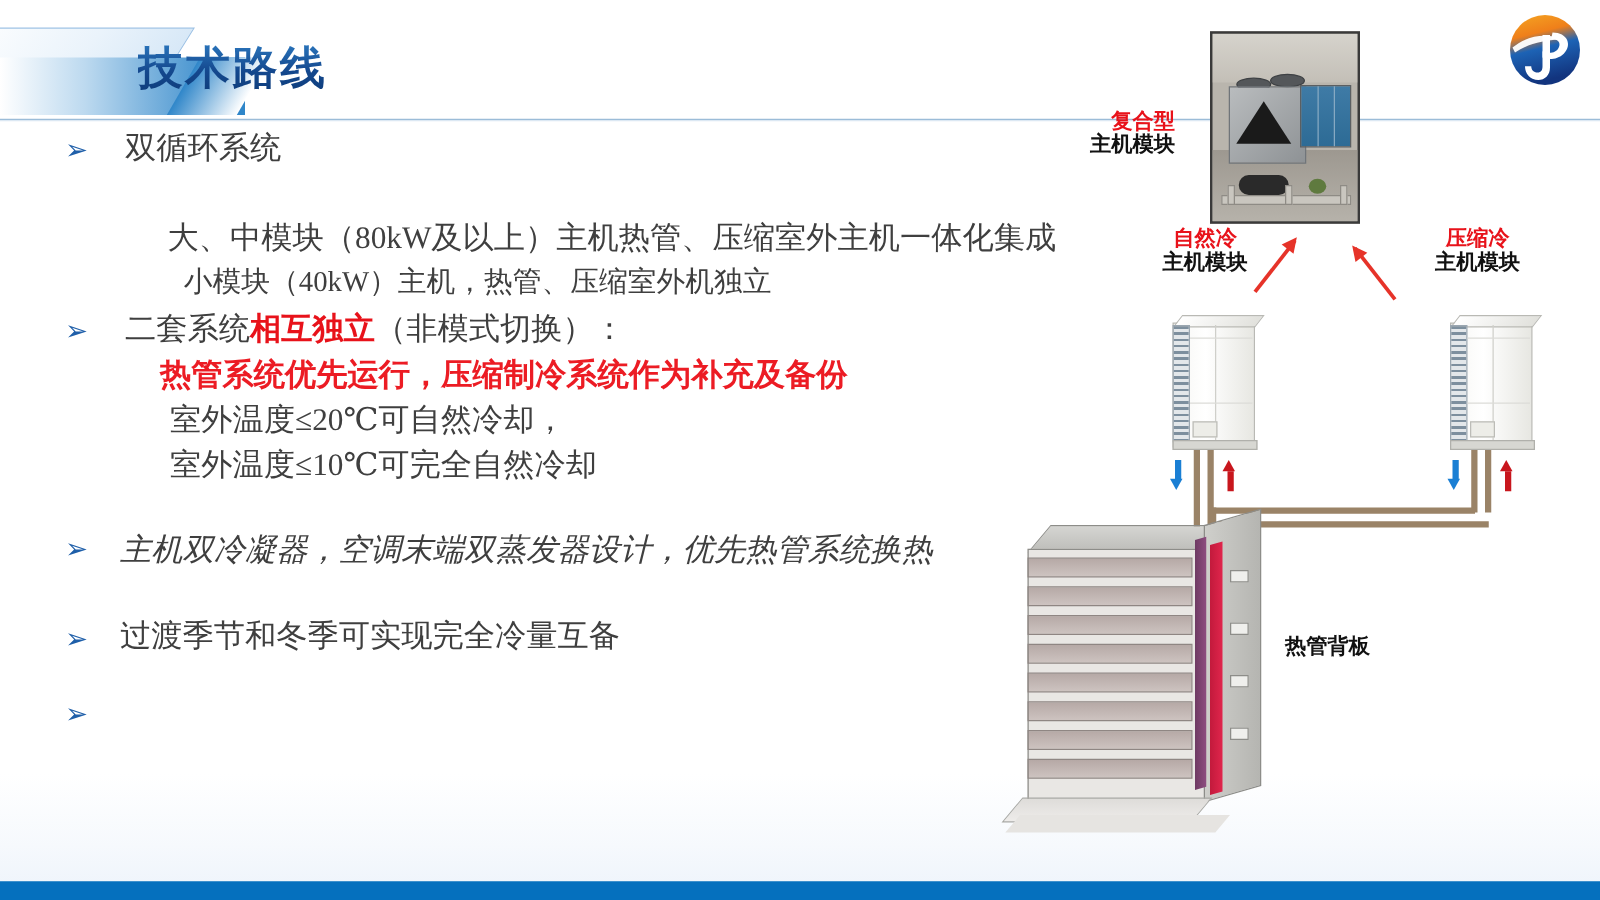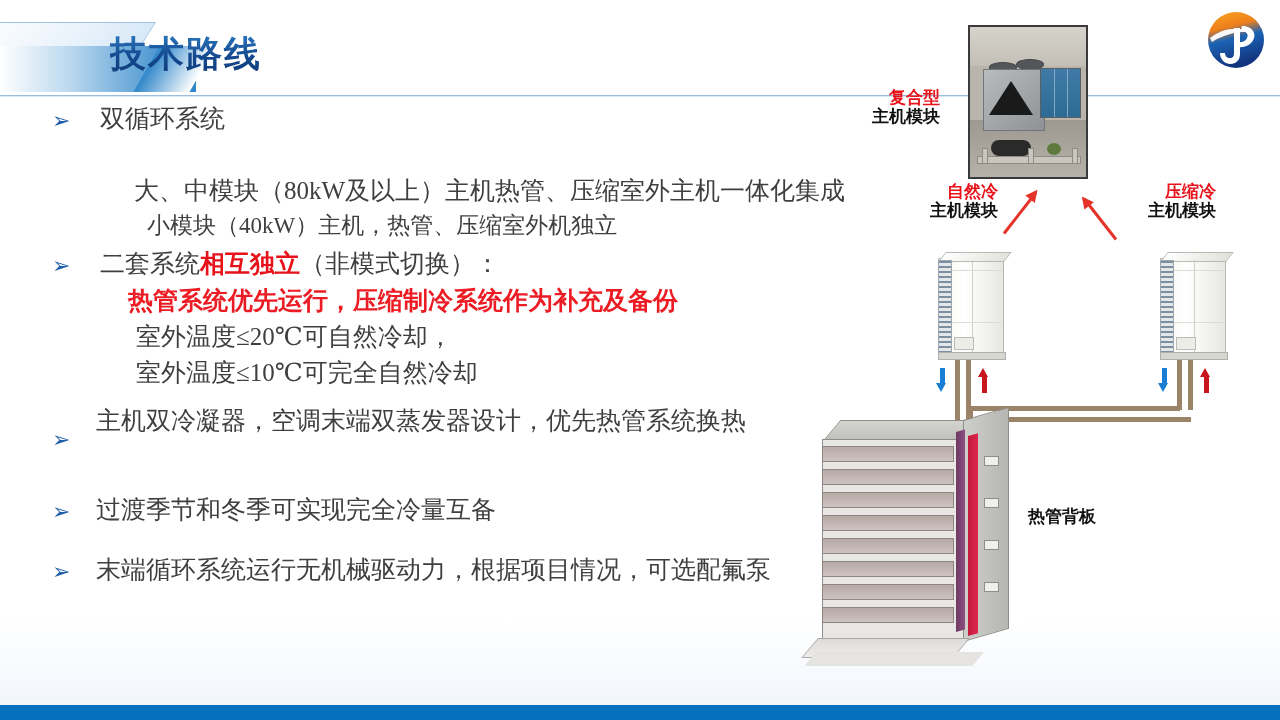--- a/index.html
+++ b/index.html
@@ -58,21 +58,21 @@
   .content{position:absolute;left:0;top:96px;width:840px;height:520px;}
   .line{position:absolute;white-space:nowrap;color:#3f3f3f;font-size:25px;line-height:1;}
   .red{color:#e8121a;font-weight:bold;}
   .redline{color:#ec1c24;font-weight:bold;}
   .bullet{position:absolute;color:#1f5fa9;font-size:22px;font-family:"DejaVu Sans",sans-serif;}
 
   
   .diagram{position:absolute;left:800px;top:0;width:480px;height:705px;}
   .lbl{position:absolute;white-space:nowrap;
        font-family:"DejaVu Sans","Liberation Sans",sans-serif;
-       font-weight:bold;font-size:17px;line-height:1.12;text-align:right;}
+       font-weight:bold;font-size:17px;line-height:1.12;text-align:center;}
   .lbl .l1{color:#e8121a;display:block;}
   .lbl .l2{color:#111111;display:block;}
   .lbl-plain{position:absolute;white-space:nowrap;
        font-family:"DejaVu Sans","Liberation Sans",sans-serif;
        font-weight:bold;font-size:17px;color:#111;}
 
   
   .photo{position:absolute;left:168px;top:25px;width:116px;height:150px;
          border:2px solid #3a3a3a;overflow:hidden;background:#b9b5ad;}
   .ph-floor{position:absolute;left:0;bottom:0;width:100%;height:38%;
@@ -190,27 +190,26 @@
 
     <span class="bullet" style="left:52px;top:157px;">➢</span>
     <div class="line" style="left:100px;top:155px;">
       <span>二套系统</span><span class="red">相互独立</span><span>（非模式切换）：</span>
     </div>
     <div class="line redline" style="left:128px;top:192px;">热管系统优先运行，压缩制冷系统作为补充及备份</div>
     <div class="line" style="left:136px;top:228px;">室外温度≤20℃可自然冷却，</div>
     <div class="line" style="left:136px;top:264px;">室外温度≤10℃可完全自然冷却</div>
 
     <span class="bullet" style="left:52px;top:331px;">➢</span>
-    <div class="line" style="left:96px;top:312px;">主机双冷凝器，空调末端双蒸发器设计，优先热管系统换热</div>
+    <div class="line" style="left:96px;top:332px;font-style:italic;">主机双冷凝器，空调末端双蒸发器设计，优先热管系统换热</div>
 
     <span class="bullet" style="left:52px;top:403px;">➢</span>
     <div class="line" style="left:96px;top:401px;">过渡季节和冬季可实现完全冷量互备</div>
 
     <span class="bullet" style="left:52px;top:463px;">➢</span>
-    <div class="line" style="left:96px;top:461px;">末端循环系统运行无机械驱动力，根据项目情况，可选配氟泵</div>
   </div>
 
   <div class="diagram">
 
     <div class="photo">
       <div class="ph-ceil"></div>
       <div class="ph-floor"></div>
       <div class="ph-fan" style="left:16%;top:23%;"></div>
       <div class="ph-fan" style="left:40%;top:21%;"></div>
       <div class="ph-body"></div>

